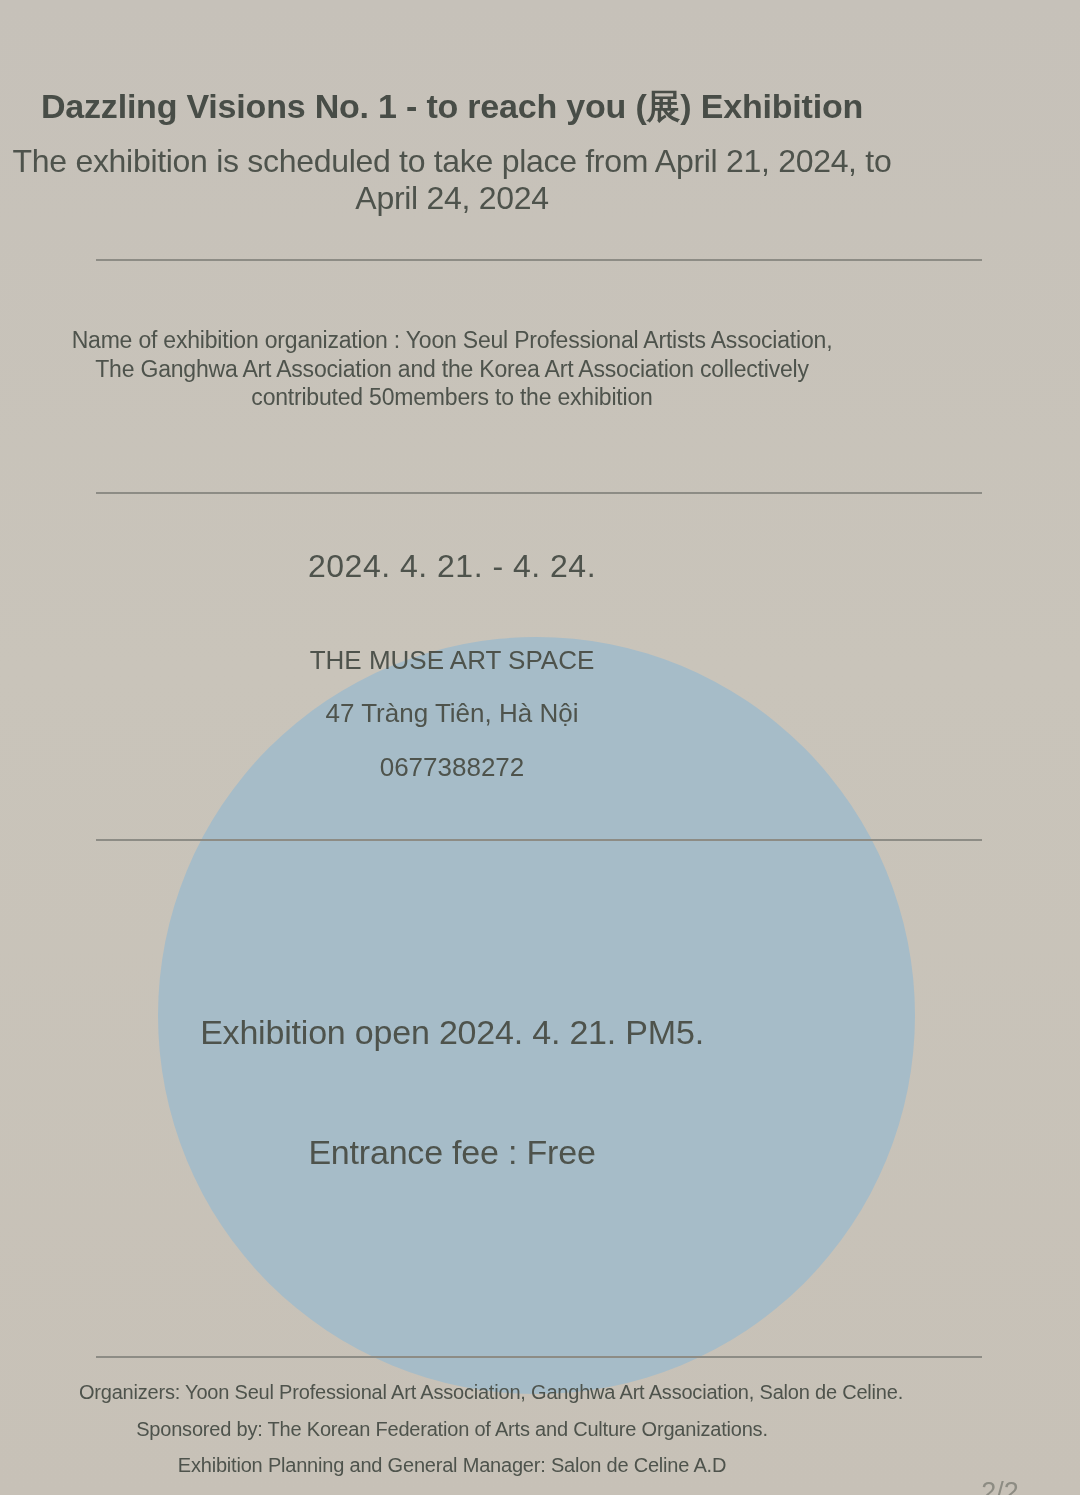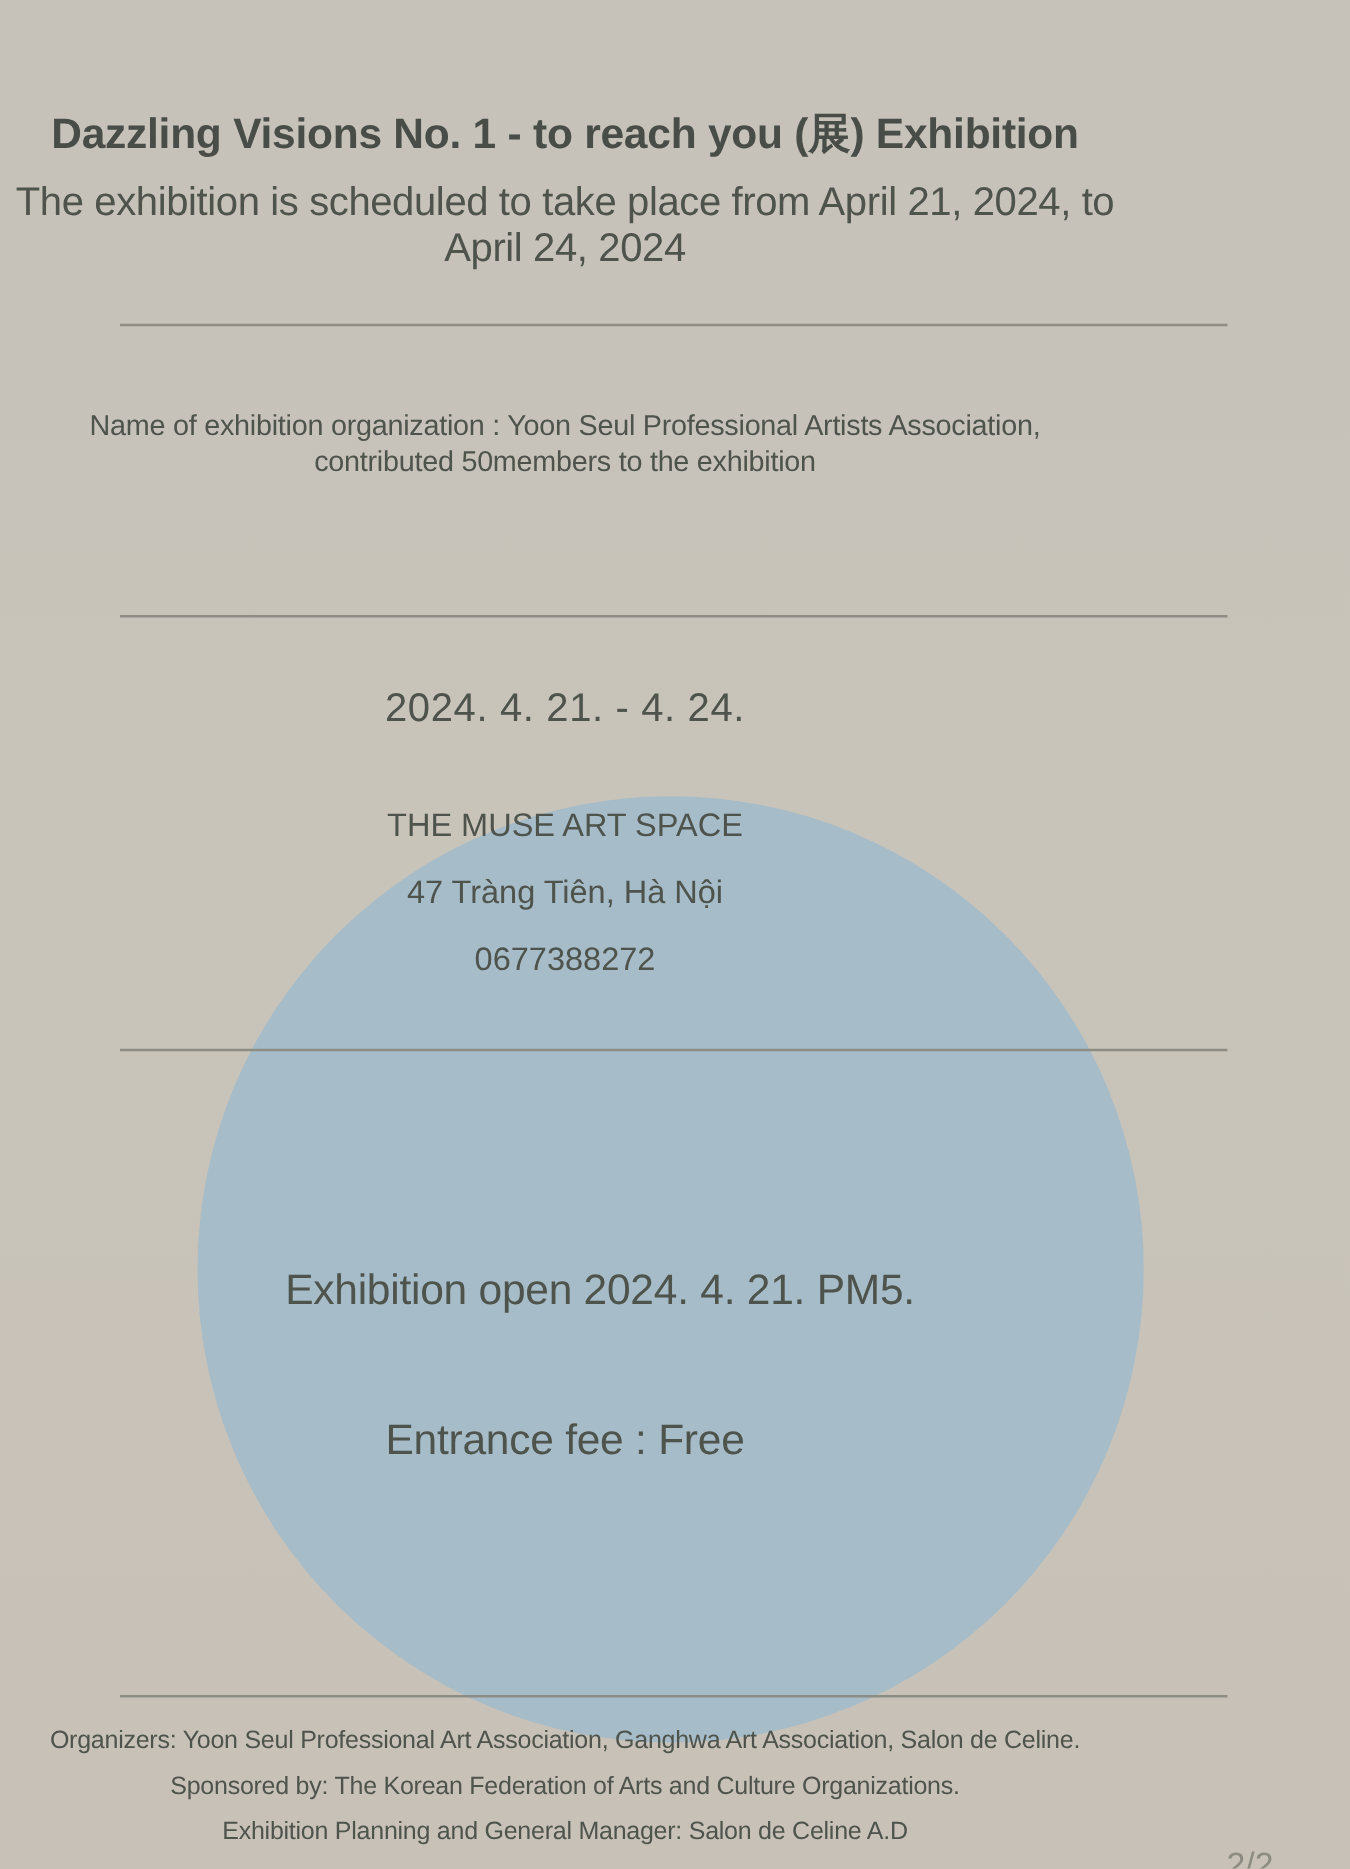--- a/index.html
+++ b/index.html
@@ -59,25 +59,25 @@
   .d2 { top: 492px; }
   .date-range {
     top: 548px;
     font-size: 32px;
     letter-spacing: 0.5px;
   }
   .venue-name  { top: 645px; font-size: 26px; }
   .venue-addr  { top: 698px; font-size: 26px; }
   .venue-phone { top: 752px; font-size: 26px; }
   .d3 { top: 839px; }
-  .open-line { top: 1013px; font-size: 34px; letter-spacing: -0.2px; padding-left: 28px; }
+  .open-line { top: 1013px; font-size: 34px; letter-spacing: -0.2px; }
   .fee-line  { top: 1133px; font-size: 34px; letter-spacing: -0.2px; }
   .d4 { top: 1356px; }
   .footer-line { font-size: 20px; letter-spacing: -0.2px; }
-  .f1 { top: 1381px; }
+  .f1 { top: 1381px; margin-left: 39px; }
   .f2 { top: 1418px; }
   .f3 { top: 1454px; }
   .page-indicator {
     position: absolute;
     z-index: 3;
     left: 960px;
     top: 1477px;
     width: 80px;
     text-align: center;
     font-size: 27px;
@@ -92,20 +92,21 @@
   <div class="circle"></div>
 
   <h1 class="layer title">Dazzling Visions No. 1 - to reach you (展) Exhibition</h1>
 
   <p class="layer subtitle">The exhibition is scheduled to take place from April 21, 2024, to April 24, 2024</p>
 
   <div class="divider d1"></div>
 
   <div class="layer org">
     <div>Name of exhibition organization : Yoon Seul Professional Artists Association,</div>
+    <div>The Ganghwa Art Association and the Korea Art Association collectively</div>
     <div>contributed 50members to the exhibition</div>
   </div>
 
   <div class="divider d2"></div>
 
   <div class="layer date-range">2024. 4. 21. - 4. 24.</div>
 
   <div class="layer venue-name">THE MUSE ART SPACE</div>
   <div class="layer venue-addr">47 Tràng Tiên, Hà Nội</div>
   <div class="layer venue-phone">0677388272</div>

